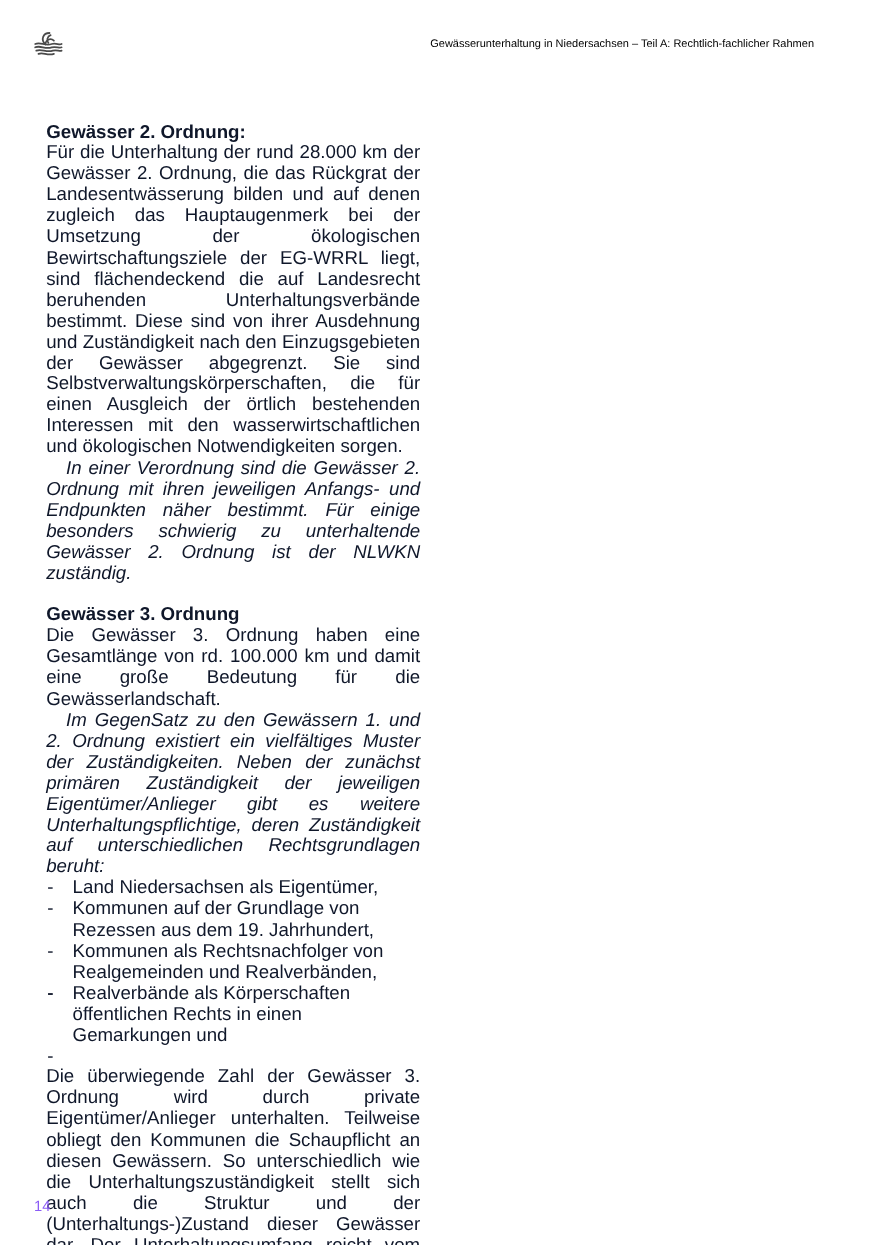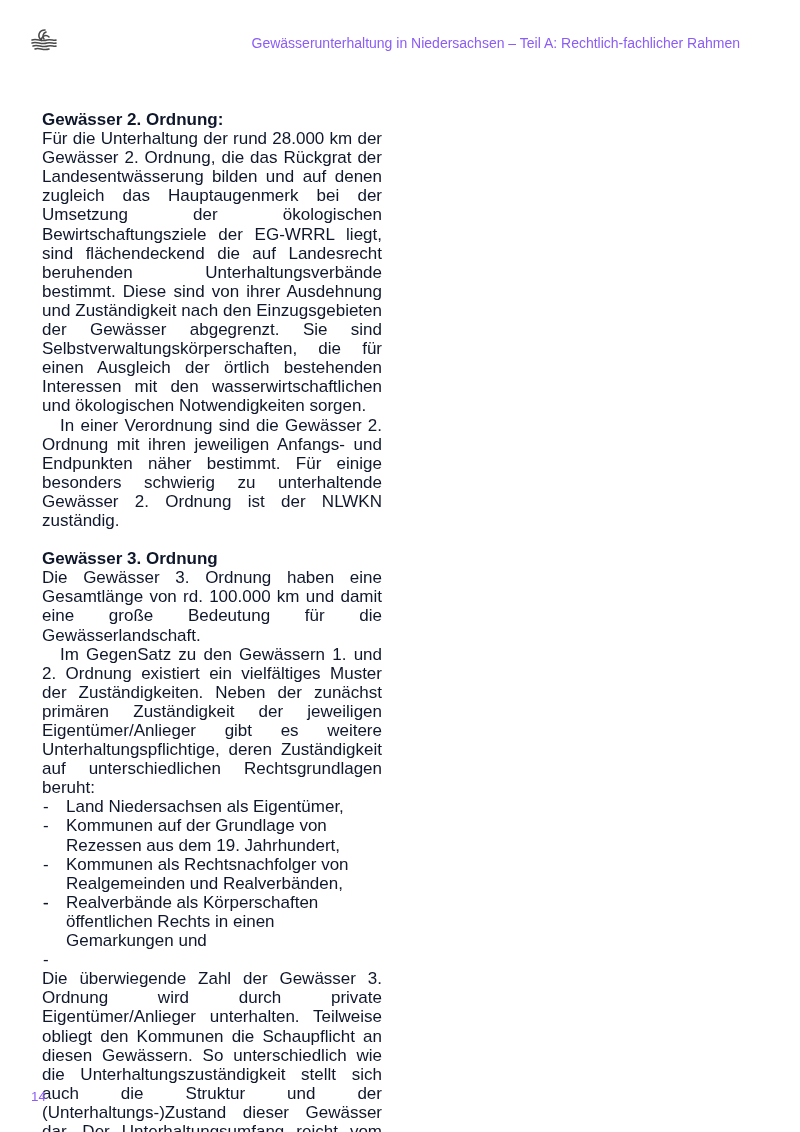--- a/index.html
+++ b/index.html
@@ -19,22 +19,22 @@
       position: absolute;
       left: 29px;
       top: 26px;
       width: 30px;
       height: 26px;
     }
     .running-header {
       position: absolute;
       right: 60px;
       top: 35px;
-      font-size: 14px;
-      color: #8b5cf6;
+      font-size: 10px;
+      color: #000000;
       white-space: nowrap;
     }
     .column {
       position: absolute;
       left: 42px;
       top: 110px;
       width: 340px;
       font-size: 17px;
       line-height: 19.1px;
       color: #0f172a;
@@ -42,20 +42,21 @@
     .column p {
       margin: 0;
       text-align: justify;
     }
     .heading {
       font-weight: bold;
       margin: 0;
     }
     .indent {
       text-indent: 18px;
+      font-style: italic;
     }
     .gap {
       height: 19.1px;
     }
     ul.dash-list {
       list-style: none;
       margin: 0;
       padding: 0;
     }
     ul.dash-list li {

